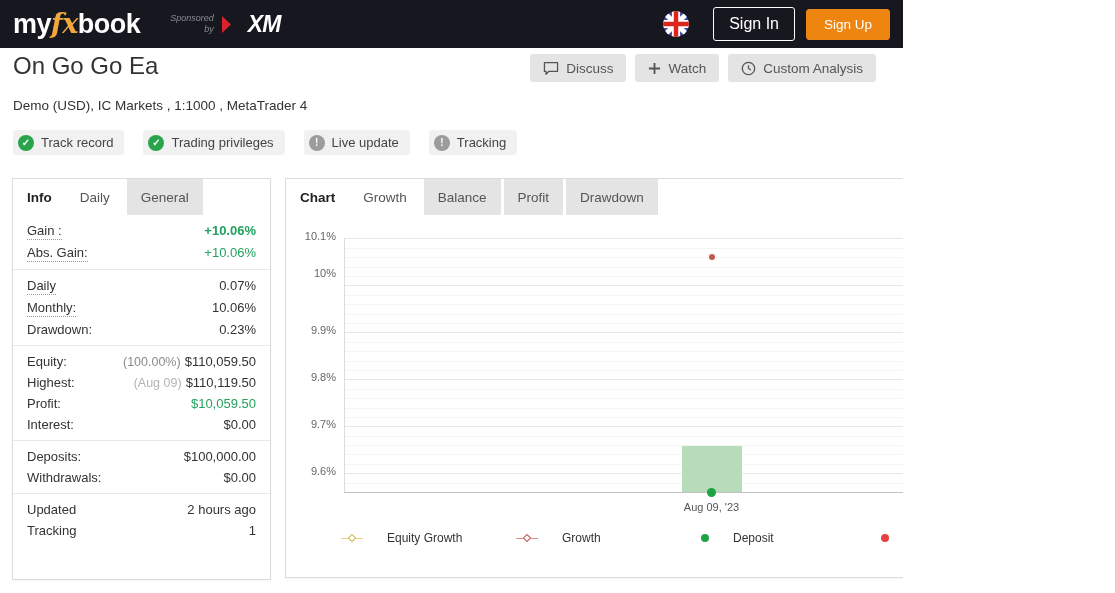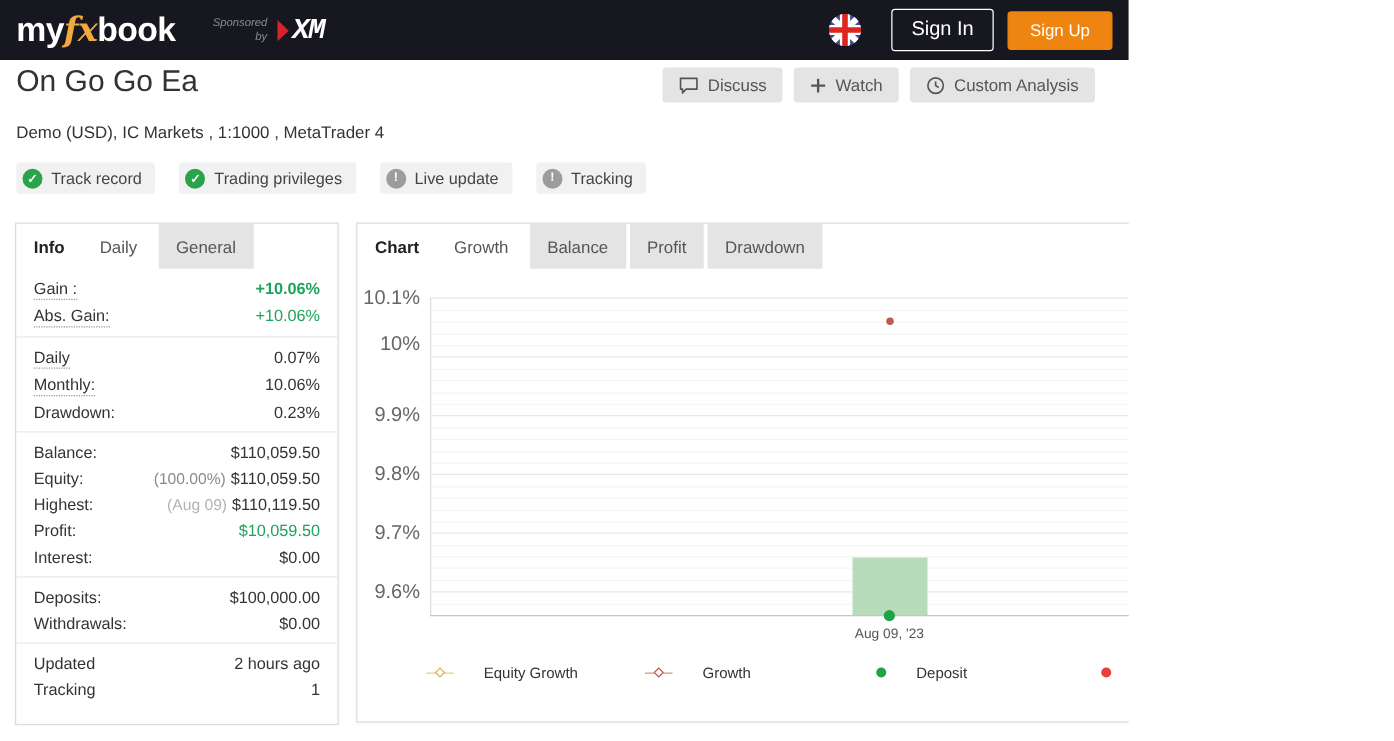--- a/index.html
+++ b/index.html
@@ -6,21 +6,21 @@
   .page{position:relative;width:903px;height:593px;overflow:hidden;background:#fff;
         font-family:"Liberation Sans",sans-serif;}
 
   
   .header{position:absolute;top:0;left:0;width:100%;height:48px;background:#16171f;
           display:flex;align-items:center;padding:0 13px;box-sizing:border-box;}
   .logo{font-size:27px;font-weight:bold;color:#fff;letter-spacing:-0.5px;cursor:pointer;line-height:1;}
   .logo .fx{color:#f2a83c;font-style:italic;font-family:"DejaVu Serif",serif;}
   .sponsor{display:flex;align-items:center;margin-left:30px;gap:7px;cursor:pointer;}
   .sponsor-text{font-size:9px;color:#8a8a93;font-style:italic;text-align:right;line-height:1.2;}
-  .xm{display:flex;align-items:center;gap:2px;font-family:Liberation Mono, monospace;}
+  .xm{display:flex;align-items:center;gap:16px;}
   .xm-name{color:#fff;font-size:23px;font-weight:bold;font-style:italic;letter-spacing:-1px;line-height:1;}
   .header-right{margin-left:auto;display:flex;align-items:center;}
   .flag{width:26px;height:26px;border-radius:50%;overflow:hidden;margin-right:24px;cursor:pointer;flex:none;}
   .btn-signin{background:transparent;border:1px solid #fff;color:#fff;font-size:16px;
               padding:7px 15px;border-radius:3px;cursor:pointer;font-family:inherit;}
   .btn-signup{background:#ee8511;border:1px solid #ee8511;color:#fff;font-size:13.5px;
               padding:7px 17px;border-radius:3px;margin-left:11px;cursor:pointer;font-family:inherit;}
 
   
   .page-title{position:absolute;left:13px;top:52px;margin:0;font-size:24px;color:#333;font-weight:500;}
@@ -60,21 +60,21 @@
   .ival .vbold{font-weight:bold;}
   .prefix{color:#8a8a8a;margin-right:4px;font-size:12.5px;}
   .prefix.muted{color:#b3b3b3;}
   .divider{border-top:1px solid #e9e9e9;margin:5px -14px;}
 
   
   .filter-btn{position:absolute;top:7px;right:12px;cursor:pointer;padding:2px;}
   .chart-area{position:absolute;left:0;top:0;right:0;bottom:0;}
   .gridline{position:absolute;height:1px;background:#e8e8e8;}
   .gridline.minor{background:#f5f5f5;}
-  .ytick{position:absolute;left:0;width:50px;text-align:right;font-size:16px;color:#666;}
+  .ytick{position:absolute;left:0;width:50px;text-align:right;font-size:11px;color:#666;}
   .axis-x{position:absolute;height:1px;background:#c4c4c4;}
   .axis-y{position:absolute;width:1px;background:#ddd;}
   .band{position:absolute;}
   .pt{position:absolute;border-radius:50%;}
   .xlabel{position:absolute;font-size:11px;color:#555;transform:translateX(-50%);white-space:nowrap;}
   .legend-item{position:absolute;display:flex;align-items:center;gap:24px;font-size:12px;color:#333;cursor:pointer;}
   .lg-dot{width:8px;height:8px;border-radius:50%;flex:none;}
   .lg-line{position:relative;width:22px;height:9px;flex:none;}
   .lg-line .ln{position:absolute;top:4px;left:0;width:22px;height:1.5px;opacity:.65;}
   .lg-line .dm{position:absolute;top:1.5px;left:8px;width:4px;height:4px;transform:rotate(45deg);
@@ -187,24 +187,20 @@
         </div>
         <div class="irow">
           <span class="ilabel dotted">Monthly:</span>
           <span class="ival"><span class="">10.06%</span></span>
         </div>
         <div class="irow">
           <span class="ilabel">Drawdown:</span>
           <span class="ival"><span class="">0.23%</span></span>
         </div>
         <div class="divider"></div>
-        <div class="irow">
-          <span class="ilabel">Balance:</span>
-          <span class="ival"><span class="">$110,059.50</span></span>
-        </div>
         <div class="irow">
           <span class="ilabel">Equity:</span>
           <span class="ival"><span class="prefix">(100.00%)</span><span class="">$110,059.50</span></span>
         </div>
         <div class="irow">
           <span class="ilabel">Highest:</span>
           <span class="ival"><span class="prefix muted">(Aug 09)</span><span class="">$110,119.50</span></span>
         </div>
         <div class="irow">
           <span class="ilabel">Profit:</span>

